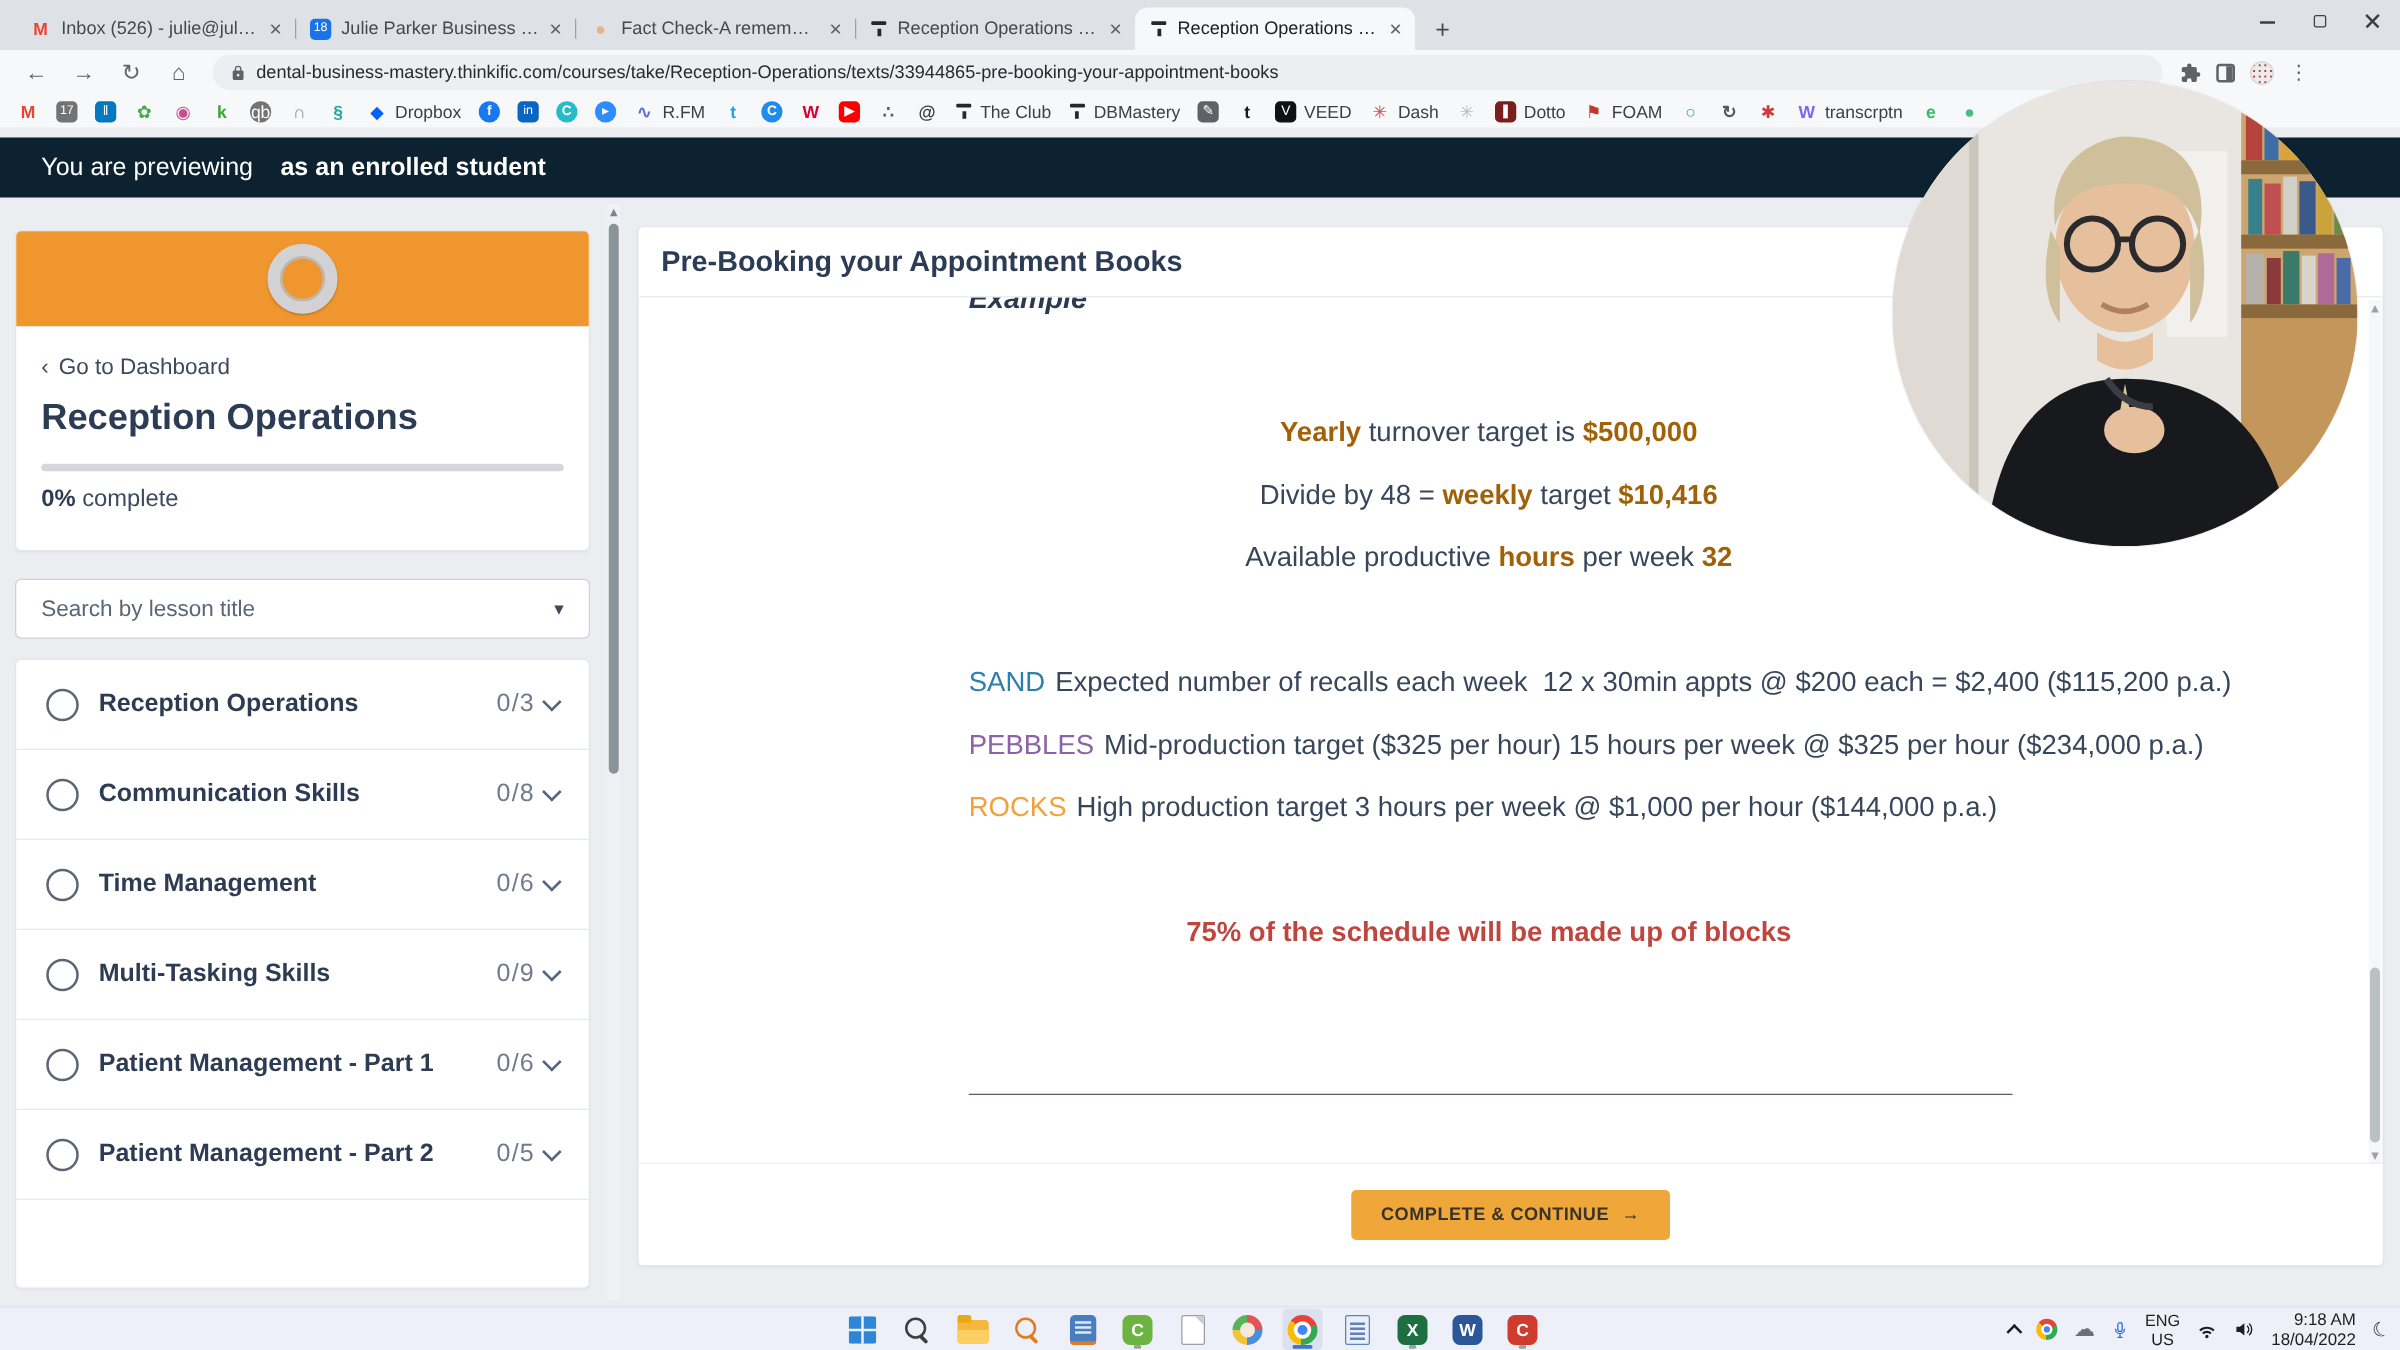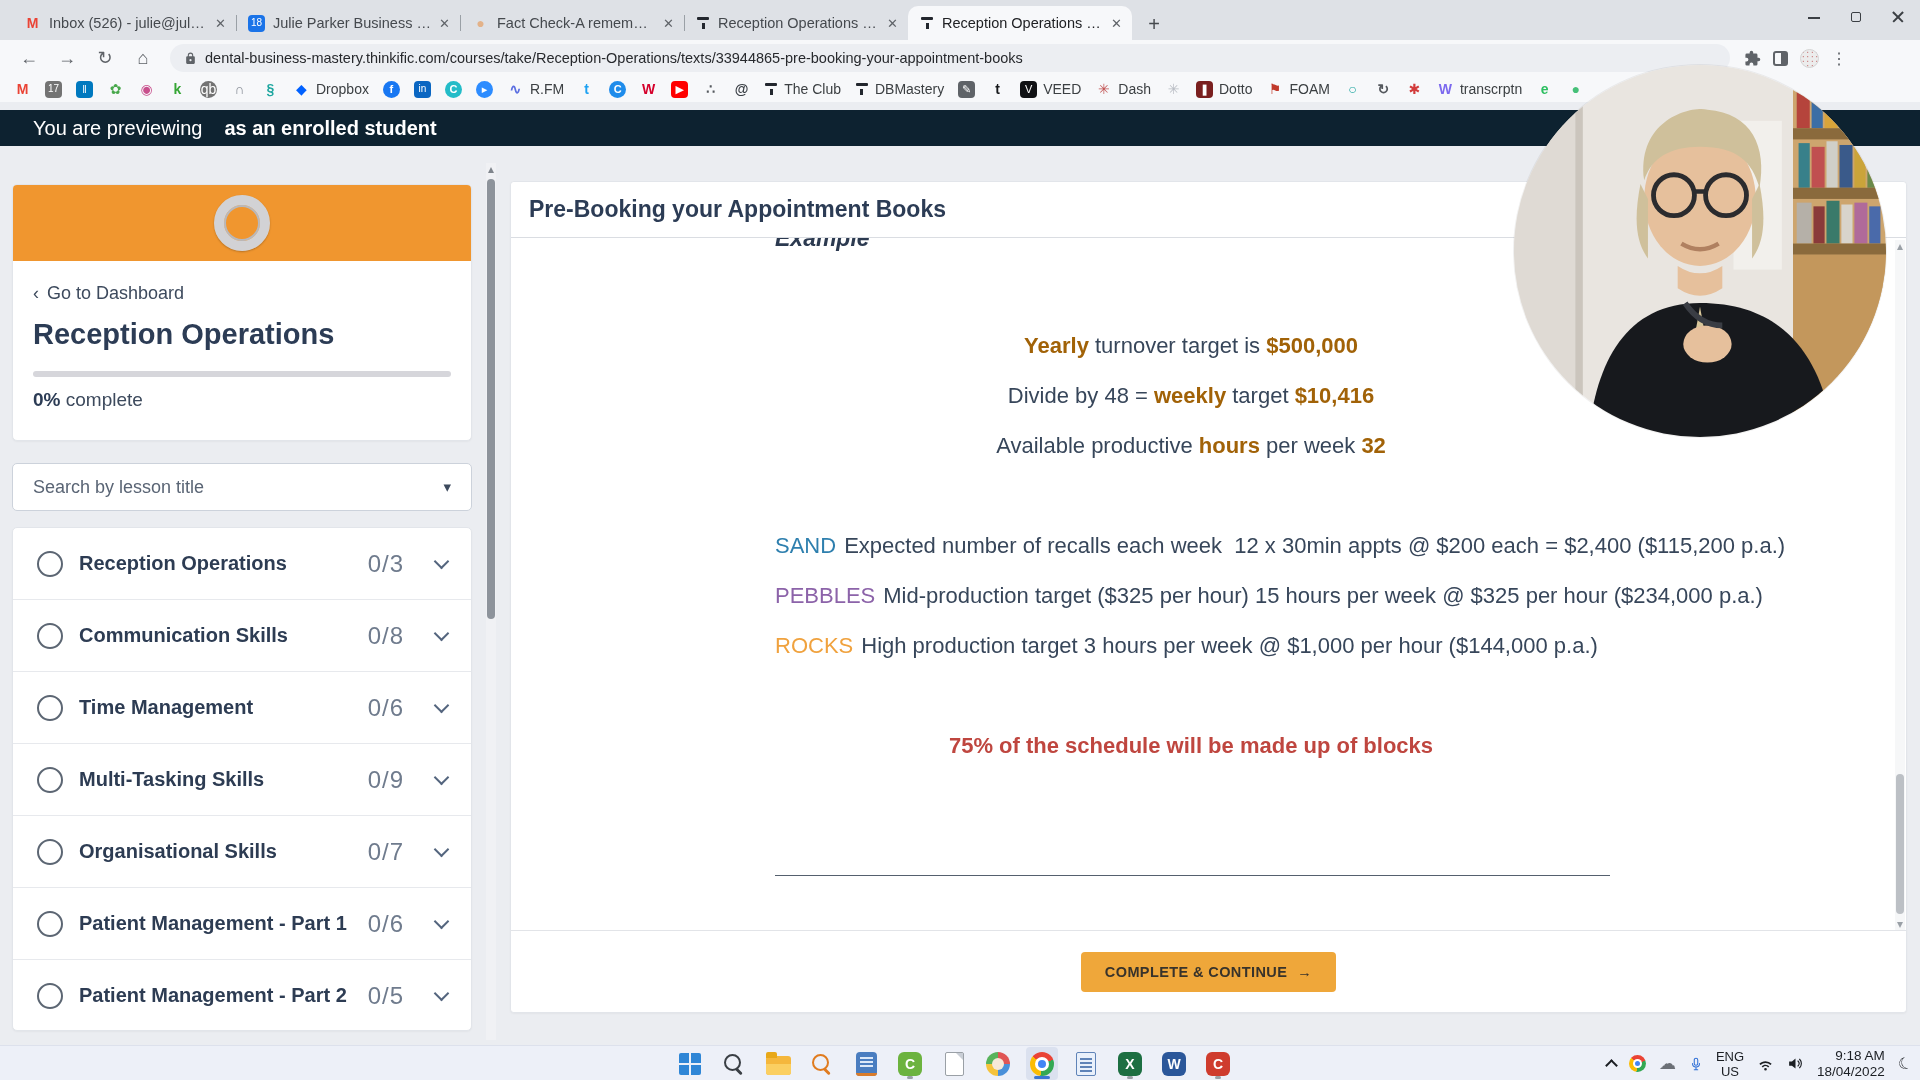--- a/index.html
+++ b/index.html
@@ -39,21 +39,21 @@
   
   #bookmarks{position:absolute;top:76px;left:0;right:0;height:26px;background:#f7f8fa;display:flex;align-items:center;gap:14px;padding:0 14px;overflow:hidden;}
   .bm{display:flex;align-items:center;gap:6px;font-size:14px;color:#3c4043;flex:0 0 auto;}
   .glyph{min-width:17px;height:17px;display:inline-flex;align-items:center;justify-content:center;font-size:14px;line-height:1;}
   .glyph.boxed{width:17px;border-radius:4px;font-size:11px;}
   .tk-icon{width:14px;height:14px;position:relative;display:inline-block;}
   .tk-icon::before{content:"";position:absolute;top:1px;left:1px;right:1px;height:3px;background:#23272e;border-radius:1px;}
   .tk-icon::after{content:"";position:absolute;top:7px;left:5.5px;width:3px;height:6px;background:#23272e;}
 
   
-  #preview-bar{position:absolute;top:110px;left:0;right:0;height:36px;background:#0d2230;color:#fff;
+  #preview-bar{position:absolute;top:110px;left:0;right:0;height:48px;background:#0d2230;color:#fff;
                display:flex;align-items:center;padding-left:33px;font-size:20px;}
   #preview-bar b{font-weight:700;margin-left:22px;}
 
   
   .card{position:absolute;background:#fff;border:1px solid #e2e5ea;border-radius:5px;box-shadow:0 1px 2px rgba(0,0,0,.04);}
   #course-card{left:12px;top:184px;width:460px;height:257px;}
   #course-banner{height:76px;background:#f0962f;border-radius:4px 4px 0 0;display:flex;align-items:center;justify-content:center;}
   .ring-logo{width:56px;height:56px;border-radius:50%;border:10px solid #d2d2d5;box-shadow:inset 0 0 0 2px #b8b8bc,0 1px 2px rgba(0,0,0,.25);background:transparent;}
   #back-link{margin:22px 0 0 20px;font-size:18px;color:#3d4a5d;display:flex;align-items:center;gap:8px;}
   #course-title{margin:14px 0 0 20px;font-size:29px;font-weight:700;color:#2c3c55;}
@@ -63,21 +63,21 @@
 
   #search-card{left:12px;top:463px;width:460px;height:48px;background:#fff;border:1px solid #ccd2db;border-radius:5px;
                position:absolute;display:flex;align-items:center;justify-content:space-between;padding:0 20px;}
   #search-card .ph{font-size:18px;color:#5a6575;}
   #search-card .caret{font-size:15px;color:#3d4a5d;}
 
   #sections-card{left:12px;top:527px;width:460px;height:504px;overflow:hidden;}
   .section-row{height:72px;display:flex;align-items:center;padding:0 24px;border-bottom:1px solid #e7e9ed;}
   .sec-circle{width:26px;height:26px;border-radius:50%;border:2px solid #5c6673;flex:0 0 auto;}
   .sec-label{flex:1;margin-left:16px;font-size:20px;font-weight:600;color:#2d3c53;}
-  .sec-count{font-size:24px;color:#6f7b8d;margin-right:32px;letter-spacing:1px;}
+  .sec-count{font-size:20px;color:#6f7b8d;margin-right:8px;letter-spacing:1px;}
   .chev{width:11px;height:11px;border-right:2.5px solid #54657e;border-bottom:2.5px solid #54657e;transform:rotate(45deg);margin-top:-5px;}
 
   
   #page-scroll{position:absolute;left:486px;top:163px;width:10px;height:877px;background:#f0f1f4;}
   #page-scroll .arr{position:absolute;top:4px;left:1.5px;width:0;height:0;border-left:3.5px solid transparent;border-right:3.5px solid transparent;border-bottom:6px solid #7f858c;}
   #page-scroll .thumb{position:absolute;top:16px;left:1px;width:8px;height:440px;border-radius:4px;background:#8d939b;}
 
   
   #main-card{left:510px;top:181px;width:1397px;height:832px;border-radius:4px;}
   #main-header{height:56px;border-bottom:1px solid #dadde2;display:flex;align-items:center;padding-left:18px;position:relative;z-index:3;background:#fff;border-radius:4px 4px 0 0;}
@@ -365,26 +365,20 @@
       <div class="section-row">
         <span class="sec-circle"></span>
         <span class="sec-label">Time Management</span>
         <span class="sec-count">0/6</span>
         <span class="chev"></span>
       </div>
       <div class="section-row">
         <span class="sec-circle"></span>
         <span class="sec-label">Multi-Tasking Skills</span>
         <span class="sec-count">0/9</span>
-        <span class="chev"></span>
-      </div>
-      <div class="section-row">
-        <span class="sec-circle"></span>
-        <span class="sec-label">Organisational Skills</span>
-        <span class="sec-count">0/7</span>
         <span class="chev"></span>
       </div>
       <div class="section-row">
         <span class="sec-circle"></span>
         <span class="sec-label">Patient Management - Part 1</span>
         <span class="sec-count">0/6</span>
         <span class="chev"></span>
       </div>
       <div class="section-row">
         <span class="sec-circle"></span>

